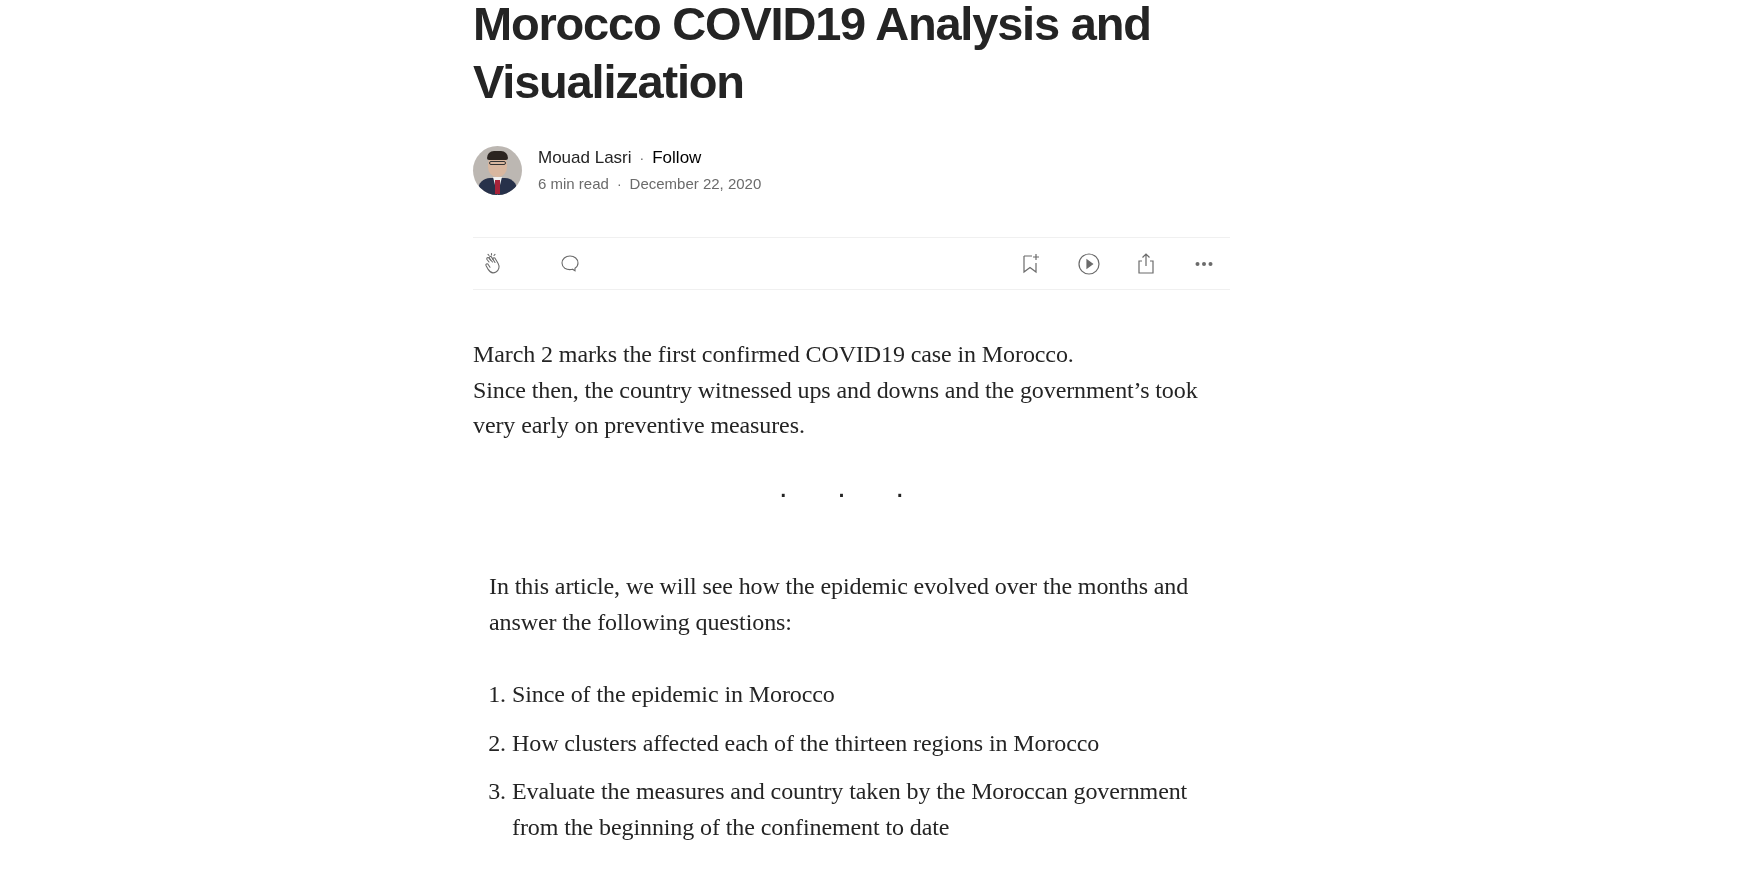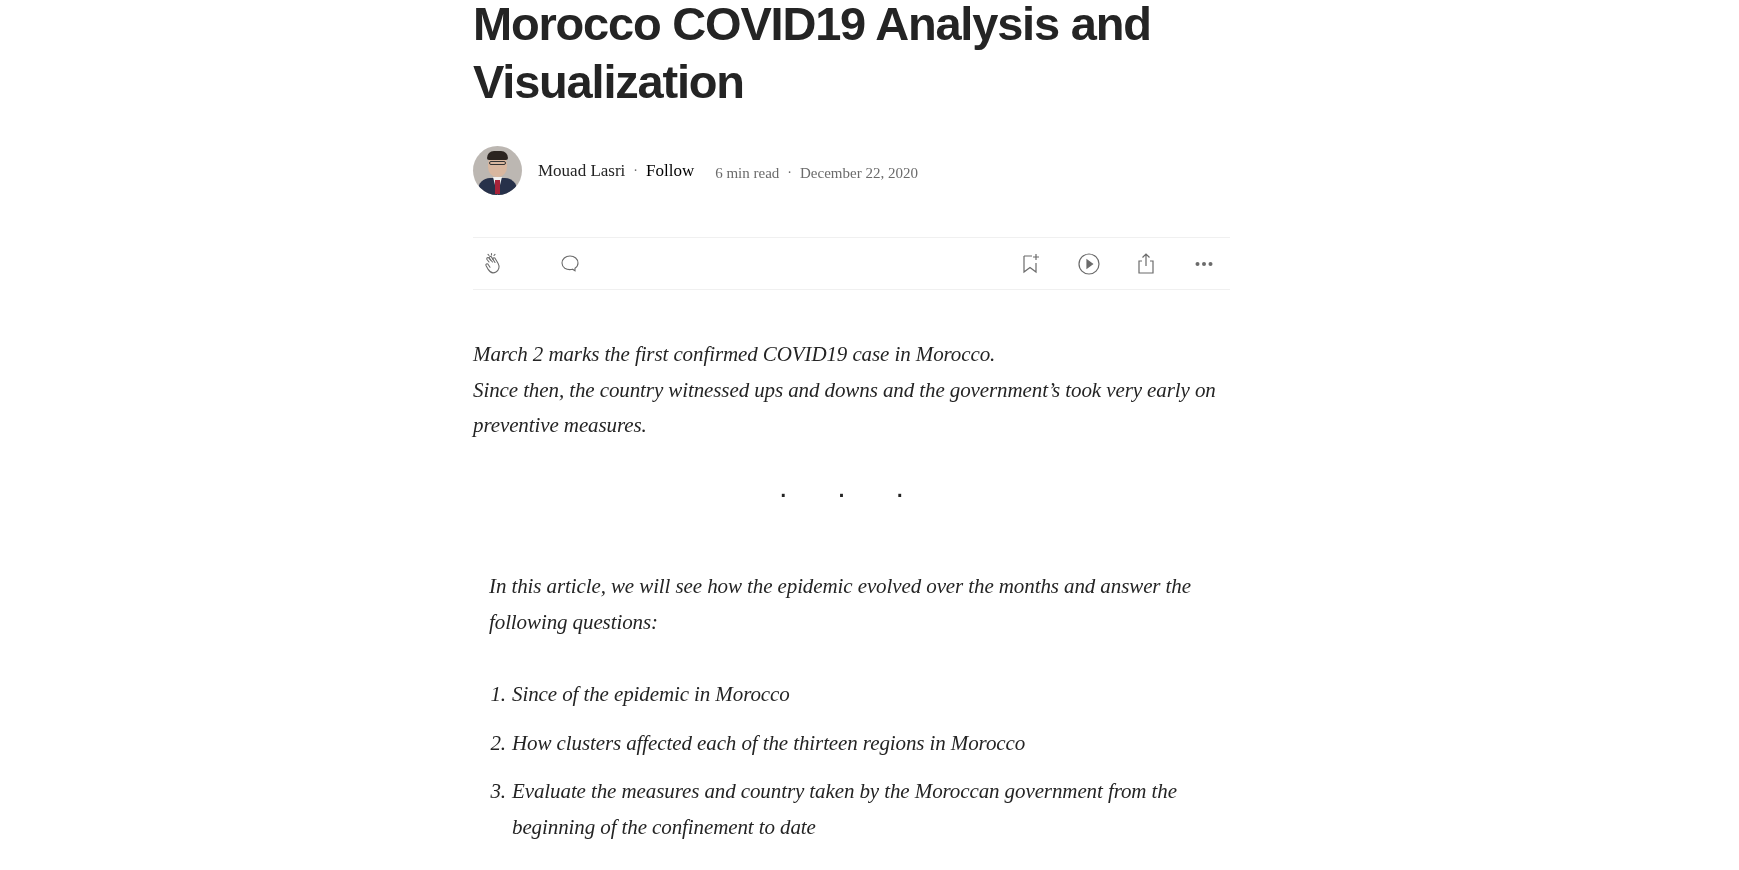--- a/index.html
+++ b/index.html
@@ -16,33 +16,33 @@
     width: 49px; height: 49px; border-radius: 50%; overflow: hidden;
     background: radial-gradient(circle at 50% 40%, #c9c2bb 0 20%, #bcb7b2 21% 100%);
     position: relative; margin-right: 16px;
   }
   .avatar .face { position: absolute; left: 15px; top: 8px; width: 19px; height: 23px; border-radius: 45%; background: #d9b79f; }
   .avatar .hair { position: absolute; left: 14px; top: 5px; width: 21px; height: 9px; border-radius: 10px 10px 3px 3px; background: #2b2420; }
   .avatar .glasses { position: absolute; left: 16px; top: 15px; width: 17px; height: 4px; border: 1px solid #333; border-radius: 2px; }
   .avatar .suit { position: absolute; left: 5px; top: 32px; width: 39px; height: 24px; border-radius: 12px 12px 0 0; background: #27314a; }
   .avatar .shirt { position: absolute; left: 20px; top: 31px; width: 9px; height: 18px; background: #f2f2f2; clip-path: polygon(0 0,100% 0,50% 100%); }
   .avatar .tie { position: absolute; left: 22px; top: 34px; width: 5px; height: 14px; background: #a8233a; }
-  .by-text { display: flex; flex-direction: row; font-family: Liberation Serif, serif; }
+  .by-text { display: flex; flex-direction: column; }
   .by-row1 { font-size: 17px; line-height: 22px; color: #242424; display: flex; align-items: center; }
-  .by-row2 { font-size: 15px; line-height: 20px; color: #6b6b6b; margin-top: 5px; display: flex; align-items: flex-start; margin-left: 21px; }
+  .by-row2 { font-size: 15px; line-height: 20px; color: #6b6b6b; margin-top: 5px; display: flex; align-items: flex-start; }
   .sep { margin: 0 8px; color: #6b6b6b; font-size: 14px; }
   .follow { color: #000000; cursor: pointer; }
   .actionbar {
     position: absolute; top: 237px; left: 0; width: 757px; height: 53px;
     border-top: 1px solid #f0f0f0; border-bottom: 1px solid #f0f0f0;
   }
   .icon { position: absolute; top: 13px; width: 26px; height: 26px; display: flex; align-items: center; justify-content: center; cursor: pointer; }
   .body-text {
-    font-family: "Liberation Serif", serif; font-size: 21px; line-height: 35.5px;
-    color: #242424; letter-spacing: -0.1px; font-style: italic;
+    font-family: "Liberation Serif", serif; font-size: 24px; line-height: 35.5px;
+    color: #242424; letter-spacing: -0.1px;
   }
   .p1 { position: absolute; top: 337px; left: 0; width: 757px; }
   .dots { position: absolute; top: 478px; left: 0; width: 757px; text-align: center; font-size: 30px; letter-spacing: 20px; line-height: 30px; color: #242424; }
   .p2 { position: absolute; top: 569px; left: 16px; width: 757px; }
   .list { position: absolute; top: 677px; left: 0; width: 757px; list-style: none; }
   .list li { display: flex; margin-bottom: 13px; }
   .list .num { width: 33px; text-align: right; padding-right: 0; flex-shrink: 0; }
   .list .txt { padding-left: 0; }
 </style>
 </head>

